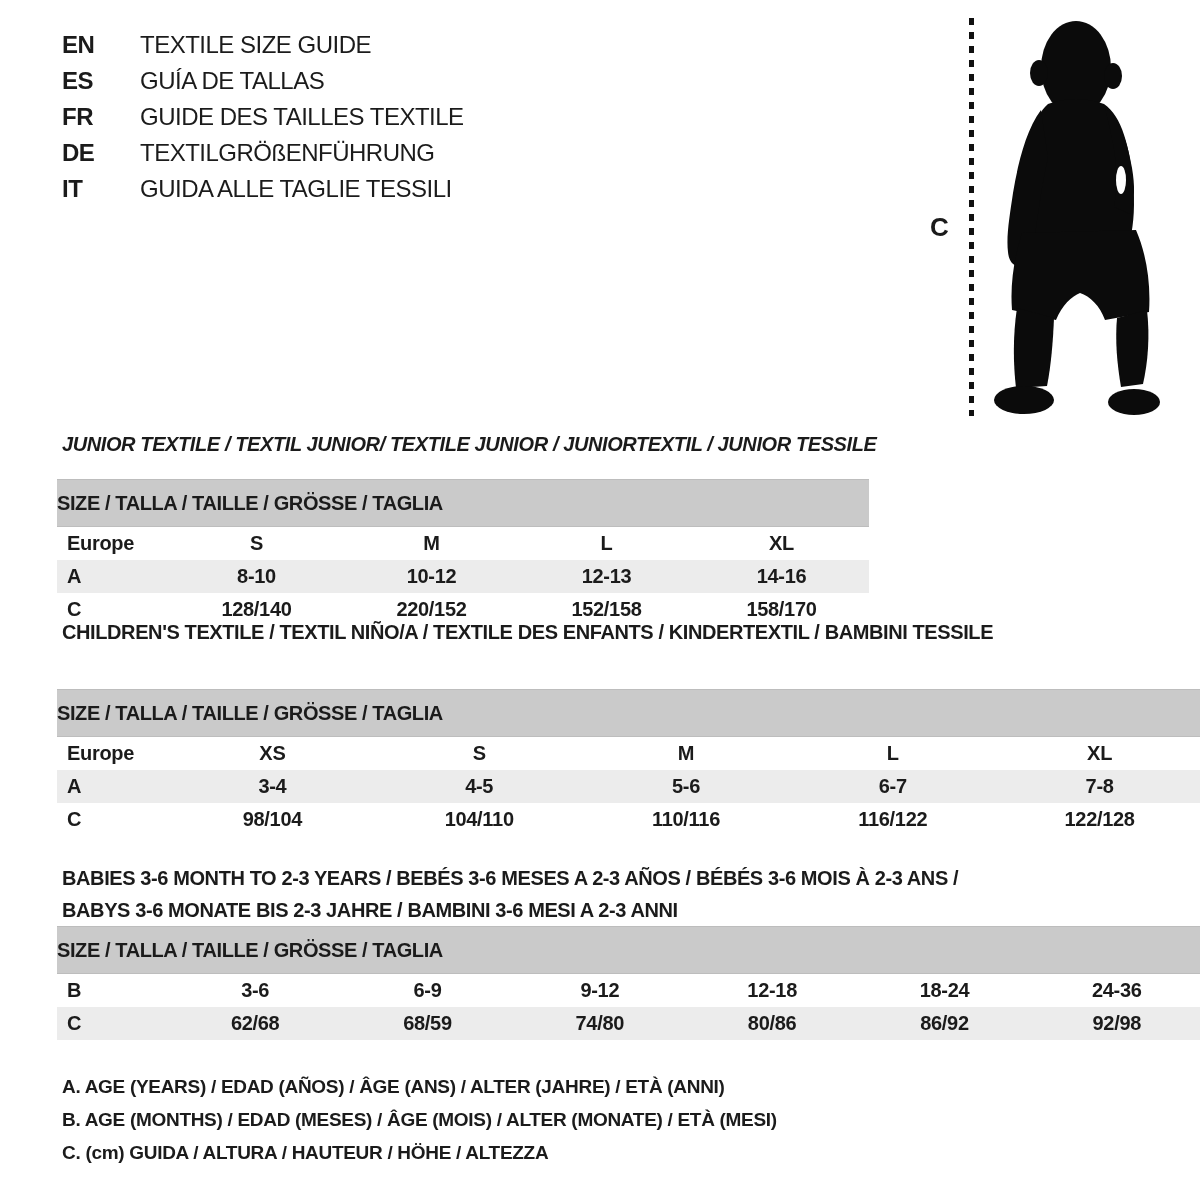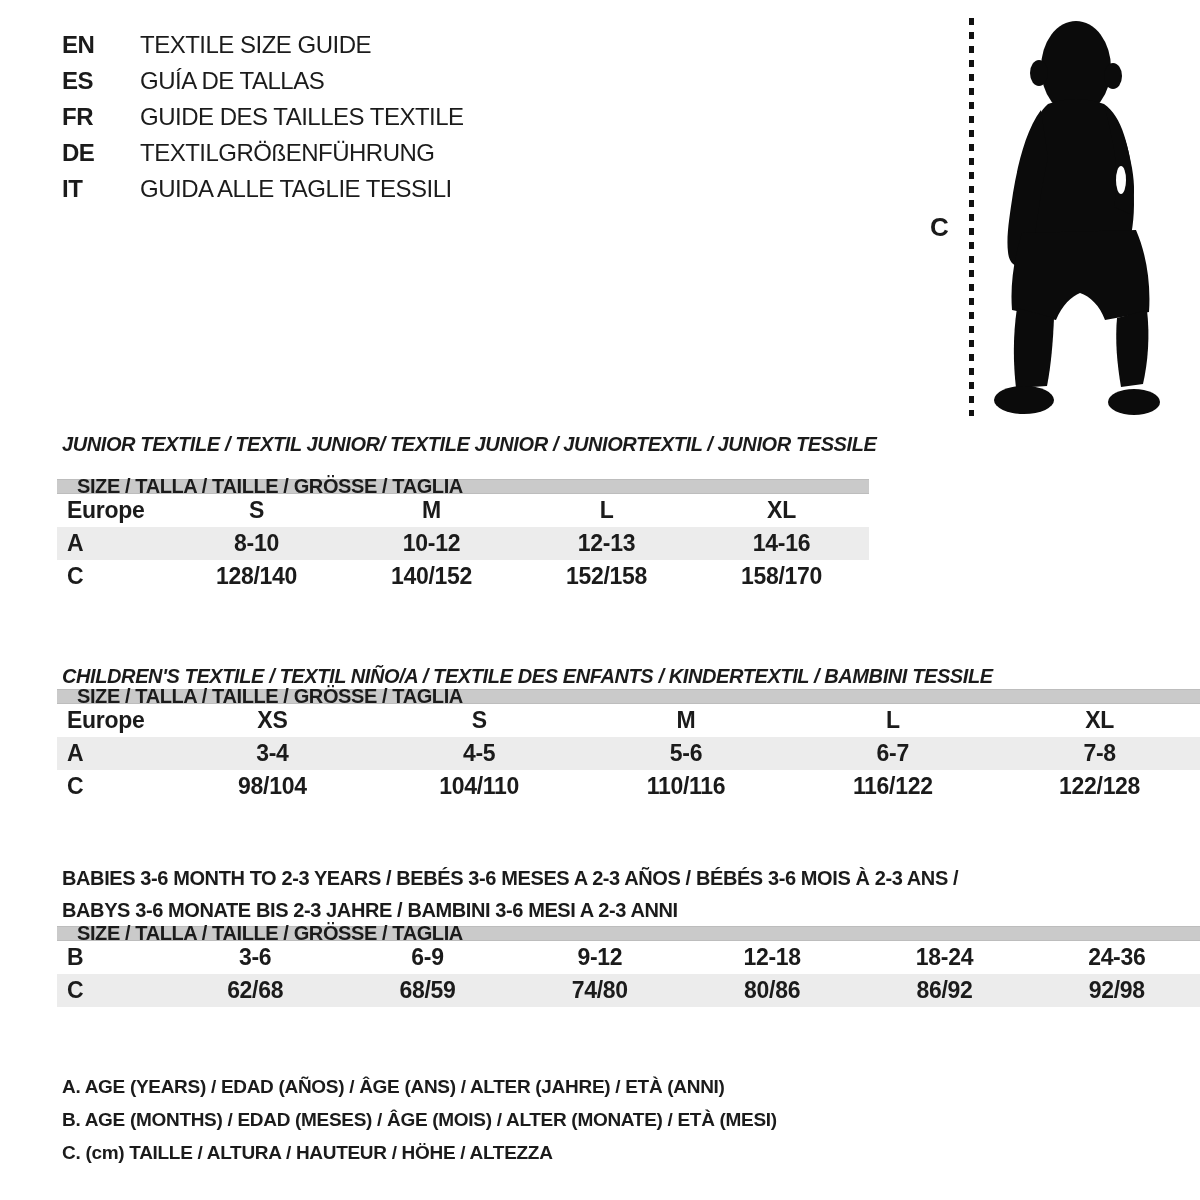--- a/index.html
+++ b/index.html
@@ -27,35 +27,35 @@
 
   
   .section-title {
     position:absolute; left:40px; font-weight:700; font-size:20px;
     letter-spacing:-0.4px; line-height:32px; white-space:pre;
   }
 
   
   .tbl { position:absolute; left:35px; }
   .tbl-header {
-    height:15px; background:#cacaca; border-top:1px solid #bdbdbd; border-bottom:1px solid #bdbdbd;
-    display:flex; align-items:center; padding-left:20px;
+    height:48px; background:#cacaca; border-top:1px solid #bdbdbd; border-bottom:1px solid #bdbdbd;
+    display:flex; align-items:center; padding-left:0;
     font-weight:700; font-size:20px; letter-spacing:-0.4px;
   }
-  .tbl-row { display:flex; height:33px; align-items:center; font-weight:700; font-size:23px; letter-spacing:-0.3px; }
+  .tbl-row { display:flex; height:33px; align-items:center; font-weight:700; font-size:20px; letter-spacing:-0.3px; }
   .tbl-row.shaded { background:#ececec; }
   .cell-label { width:112px; padding-left:10px; text-align:left; }
   .cell { flex:1; text-align:center; }
 
   .tbl-junior   { top:479px; width:812px; }
   .tbl-children { top:689px; width:1146px; }
   .tbl-babies   { top:926px; width:1146px; }
 
   .title-junior   { top:428px;font-style:italic; }
-  .title-children { top:660px;font-style:italic; }
+  .title-children { top:616px; }
   .title-babies   { top:862px; }
 
   
   .legend { position:absolute; left:40px; top:1070px; }
   .legend-line { font-weight:700; font-size:19px; letter-spacing:-0.3px; line-height:33px; white-space:pre; }
 </style>
 </head>
 <body>
 
 <div class="page">
@@ -117,21 +117,21 @@
     <div class="tbl-row shaded">
       <span class="cell-label">A</span>
       <span class="cell">8-10</span>
       <span class="cell">10-12</span>
       <span class="cell">12-13</span>
       <span class="cell">14-16</span>
     </div>
     <div class="tbl-row">
       <span class="cell-label">C</span>
       <span class="cell">128/140</span>
-      <span class="cell">140/152</span>
+      <span class="cell">220/152</span>
       <span class="cell">152/158</span>
       <span class="cell">158/170</span>
     </div>
   </div>
 
   <div class="section-title title-children">CHILDREN'S TEXTILE / TEXTIL NIÑO/A / TEXTILE DES ENFANTS / KINDERTEXTIL / BAMBINI TESSILE</div>
   <div class="tbl tbl-children">
     <div class="tbl-header">SIZE / TALLA / TAILLE / GRÖSSE / TAGLIA</div>
     <div class="tbl-row">
       <span class="cell-label">Europe</span>
@@ -178,16 +178,16 @@
       <span class="cell">74/80</span>
       <span class="cell">80/86</span>
       <span class="cell">86/92</span>
       <span class="cell">92/98</span>
     </div>
   </div>
 
   <div class="legend">
     <div class="legend-line">A. AGE (YEARS) / EDAD (AÑOS) / ÂGE (ANS) / ALTER (JAHRE) / ETÀ (ANNI)</div>
     <div class="legend-line">B. AGE (MONTHS) / EDAD (MESES) / ÂGE (MOIS) / ALTER (MONATE) / ETÀ (MESI)</div>
-    <div class="legend-line">C. (cm) TAILLE / ALTURA / HAUTEUR / HÖHE / ALTEZZA</div>
+    <div class="legend-line">C. (cm) GUIDA / ALTURA / HAUTEUR / HÖHE / ALTEZZA</div>
   </div>
 
 </div>
 
 </body></html>

